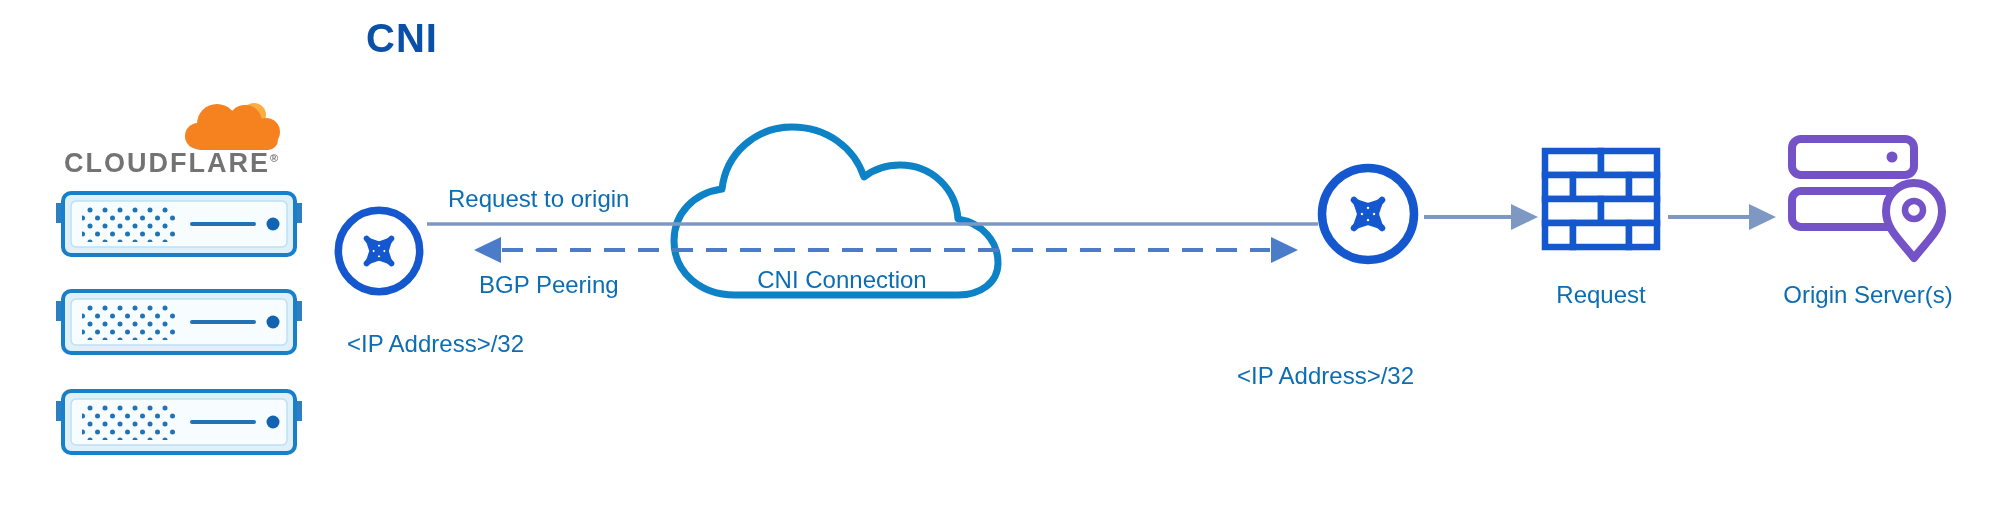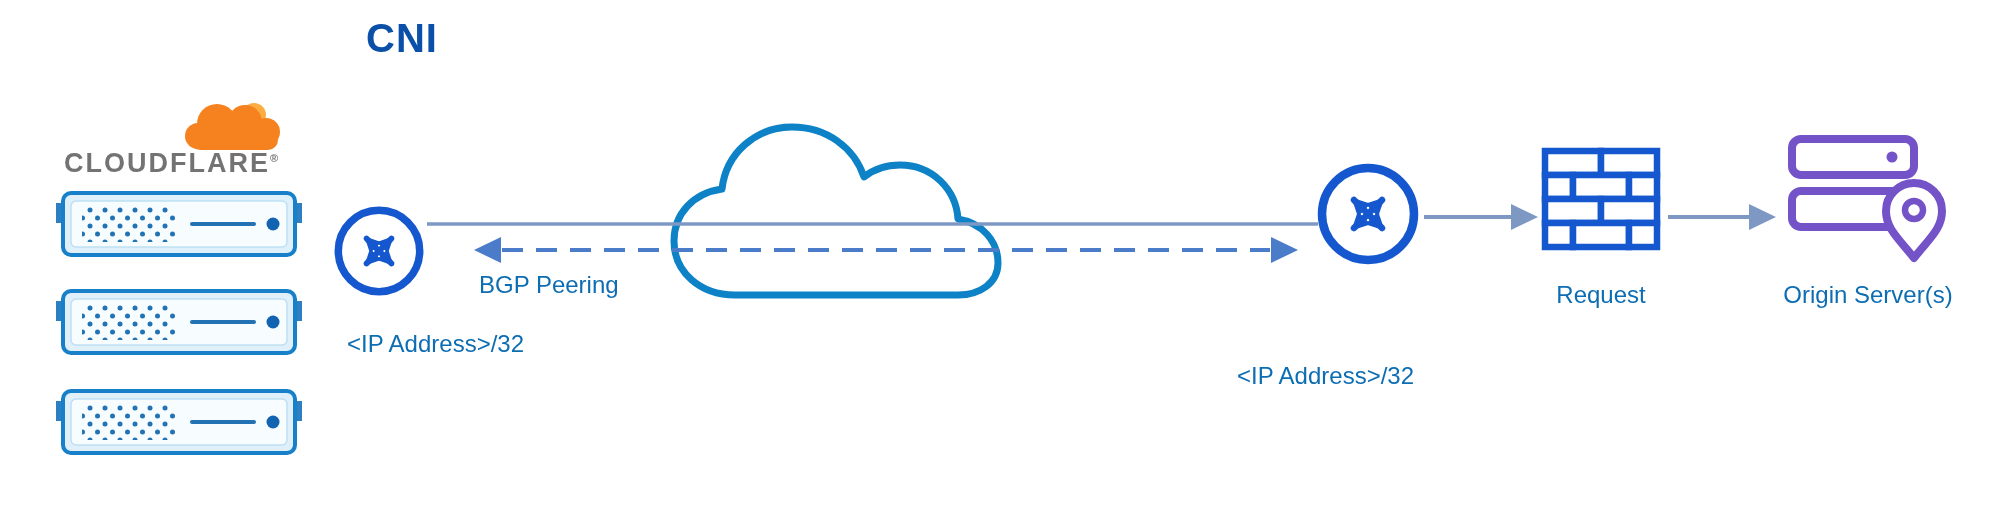--- a/index.html
+++ b/index.html
@@ -153,21 +153,23 @@
   </svg>
 
   <svg class="abs z3" style="left:1786px;top:132px" width="166" height="136" viewBox="0 0 166 136">
     <rect x="6" y="7" width="122" height="36" rx="9" fill="#FFFFFF" stroke="#7452C8" stroke-width="8"></rect>
     <circle cx="106" cy="25" r="5.5" fill="#7452C8"></circle>
     <rect x="6" y="59" width="122" height="36" rx="9" fill="#FFFFFF" stroke="#7452C8" stroke-width="8"></rect>
     <path d="M128 126 C113 107 100 97 100 79 A28 28 0 1 1 156 79 C156 97 143 107 128 126 Z" fill="#FFFFFF" stroke="#7452C8" stroke-width="8" stroke-linejoin="round"></path>
     <circle cx="128" cy="78" r="9" fill="none" stroke="#7452C8" stroke-width="6.5"></circle>
   </svg>
 
+  <div class="lbl" style="left:448px;top:185px">Request to origin</div>
   <div class="lbl" style="left:479px;top:271px">BGP Peering</div>
   <div class="lbl" style="left:347px;top:330px">&lt;IP Address&gt;/32</div>
+  <div class="lbl center" style="left:736px;top:266px;width:212px">CNI Connection</div>
 
   <div class="lbl" style="left:1237px;top:362px">&lt;IP Address&gt;/32</div>
 
   <div class="lbl center" style="left:1540px;top:281px;width:122px">Request</div>
   <div class="lbl center" style="left:1763px;top:281px;width:210px">Origin Server(s)</div>
 
 </div>
 
 </body></html>

